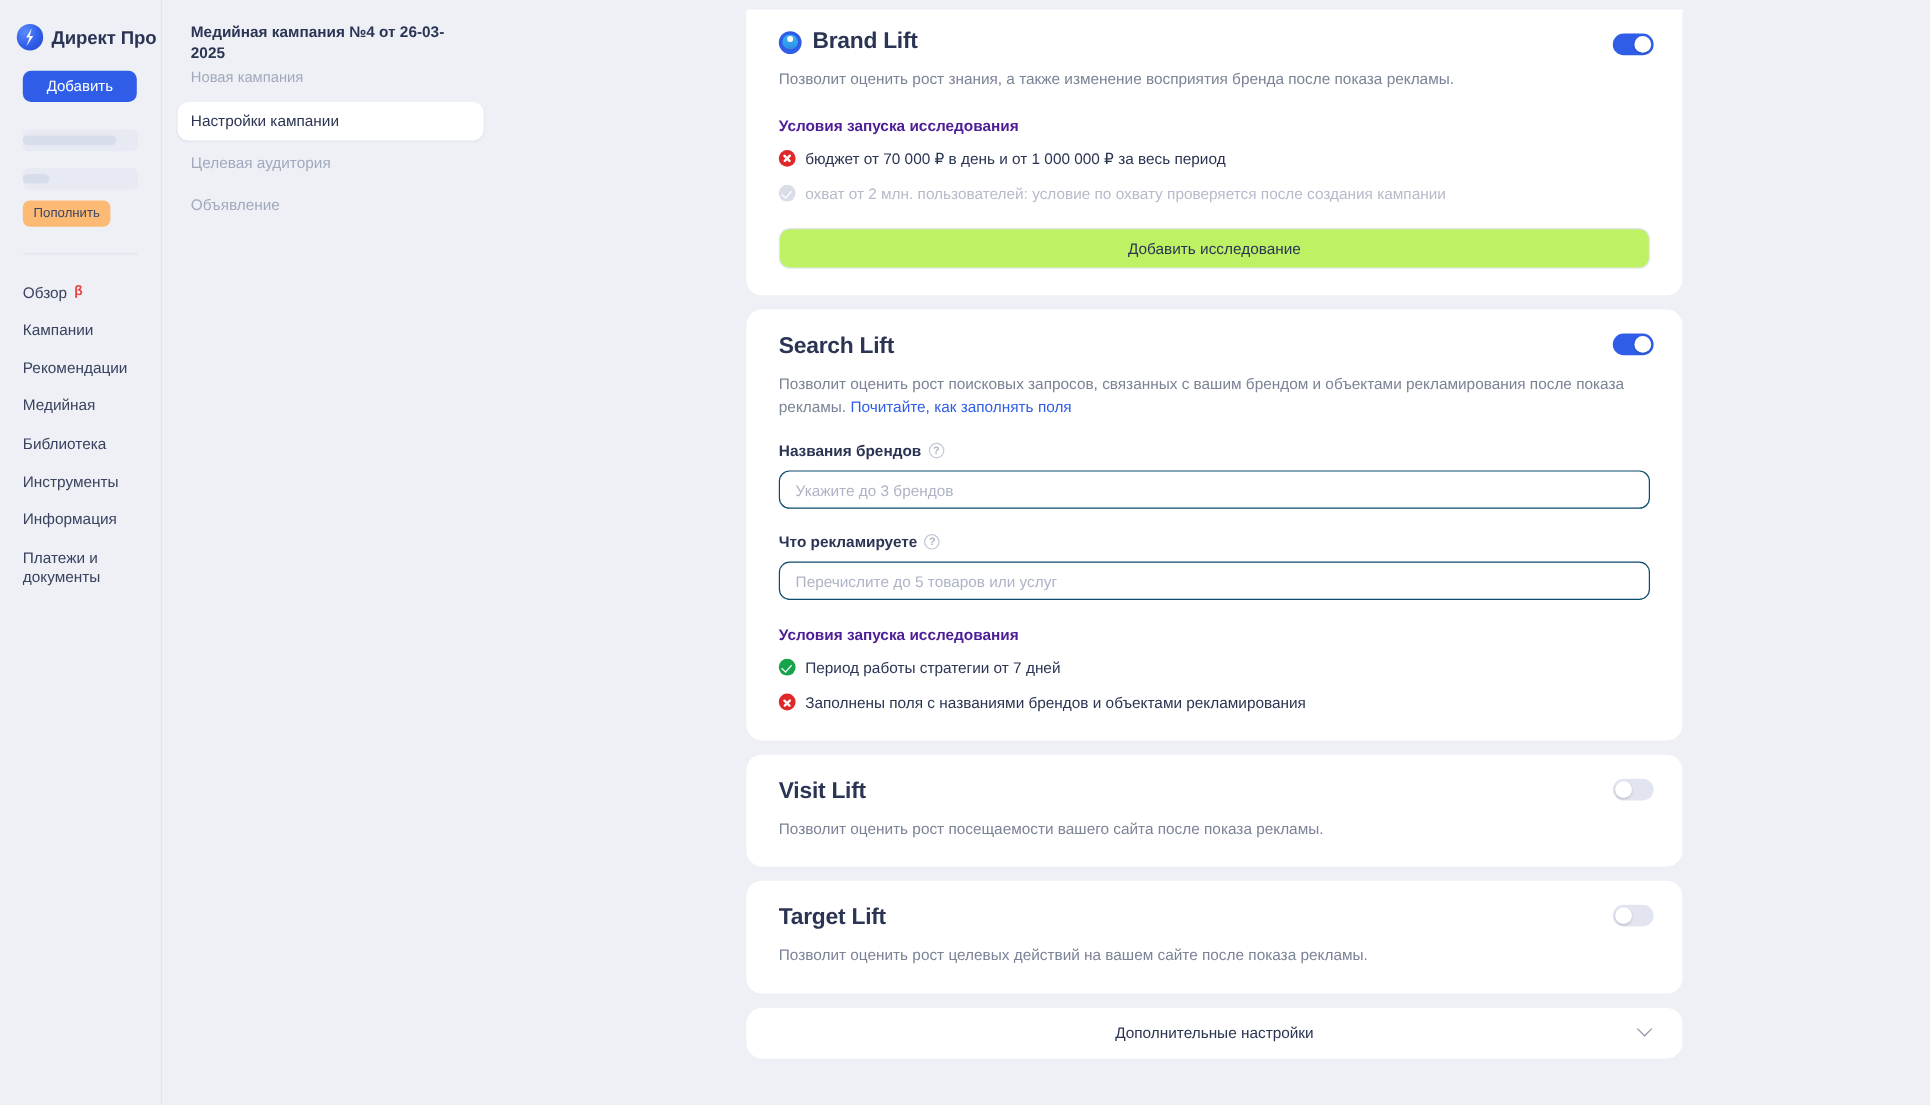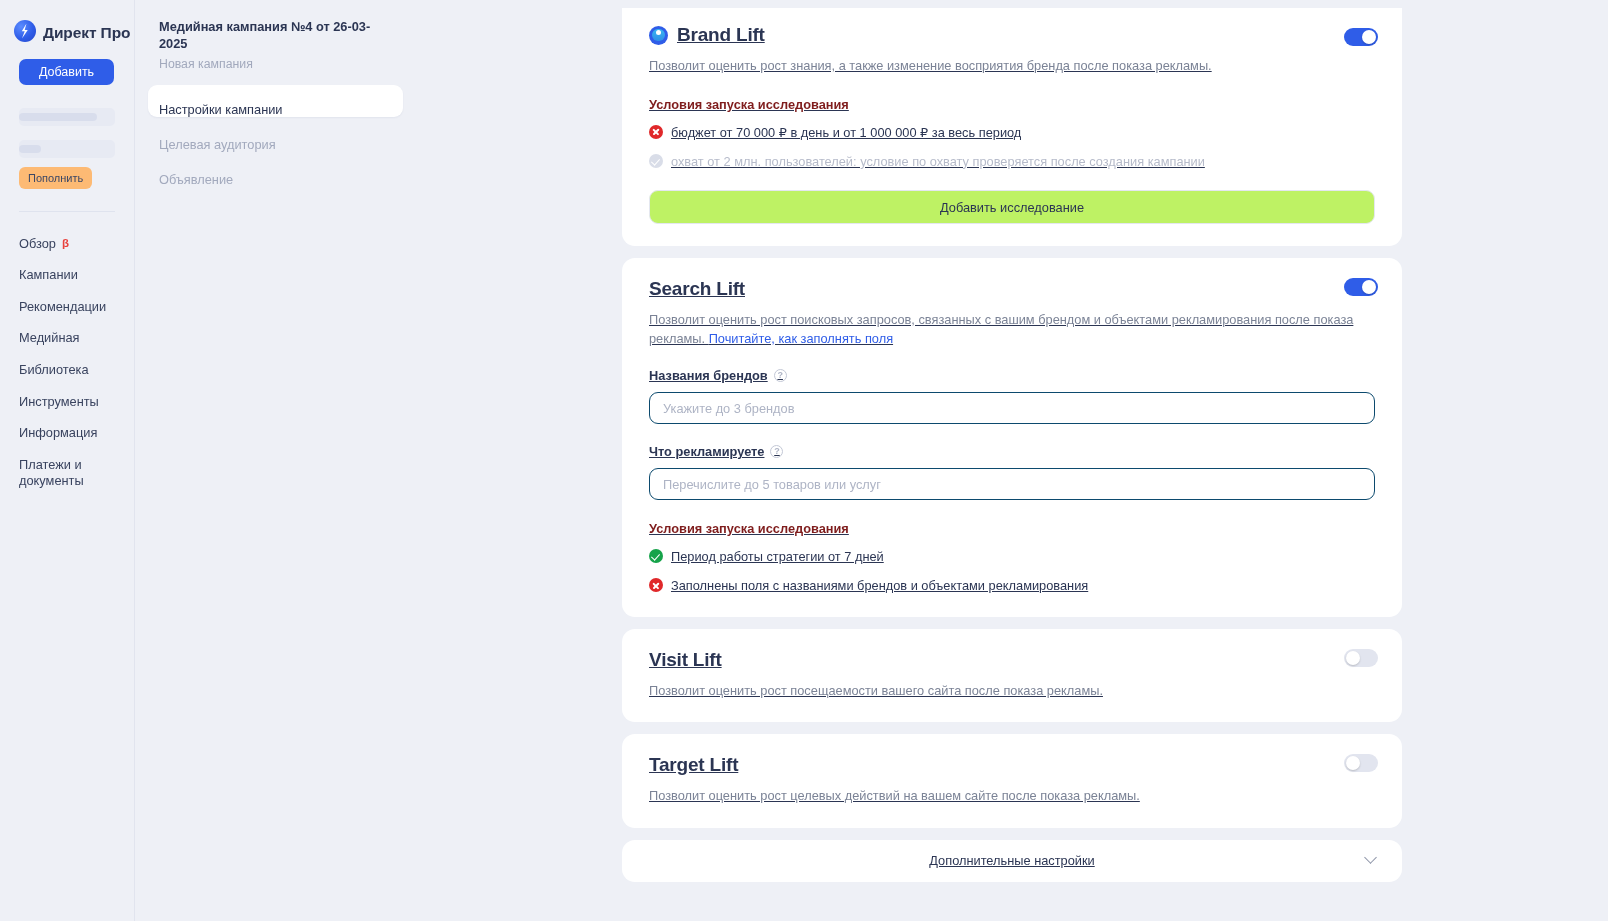--- a/index.html
+++ b/index.html
@@ -169,41 +169,40 @@
   }
   .camp-sub {
     font-size: 12.3px;
     color: #a2a9bd;
     padding: 4px 11px 0 11px;
   }
   .subnav-list { margin-top: 14px; }
   .subnav-item {
     height: 32px;
     display: flex;
-    align-items: flex-end;
+    align-items: center;
     padding: 0 11px;
     font-size: 12.8px;
     color: #a2a9bd;
     border-radius: 9px;
     cursor: pointer;
     margin-bottom: 3px;
   }
   .subnav-item.active {
     background: #ffffff;
     color: #2b3553;
     box-shadow: 0 1px 2px rgba(40,55,95,0.06);
   }
 
   
   .main {
     flex: 1 1 auto;
     padding: 8px 0 0 0;
     overflow: hidden;
     position: relative;
-    text-decoration: underline;
   }
 
   .card {
     background: #ffffff;
     border-radius: 13px;
     margin: 0 auto 12px auto;
     width: 780px;
     position: relative;
     padding: 18px 27px 22px 27px;
   }
@@ -281,21 +280,21 @@
     box-shadow: 0 1px 2px rgba(0,0,0,0.18);
     transition: left .15s;
   }
   .toggle.on { background: #2f5de8; }
   .toggle.on .knob { left: 18px; }
 
   
   .cond-title {
     font-size: 12.8px;
     font-weight: 700;
-    color: #7f1d1d;
+    color: #4c1d95;
     margin-top: 21px;
   }
   .cond-row {
     display: flex;
     align-items: flex-start;
     gap: 8px;
     margin-top: 12px;
     font-size: 12.8px;
     line-height: 1.35;
   }

